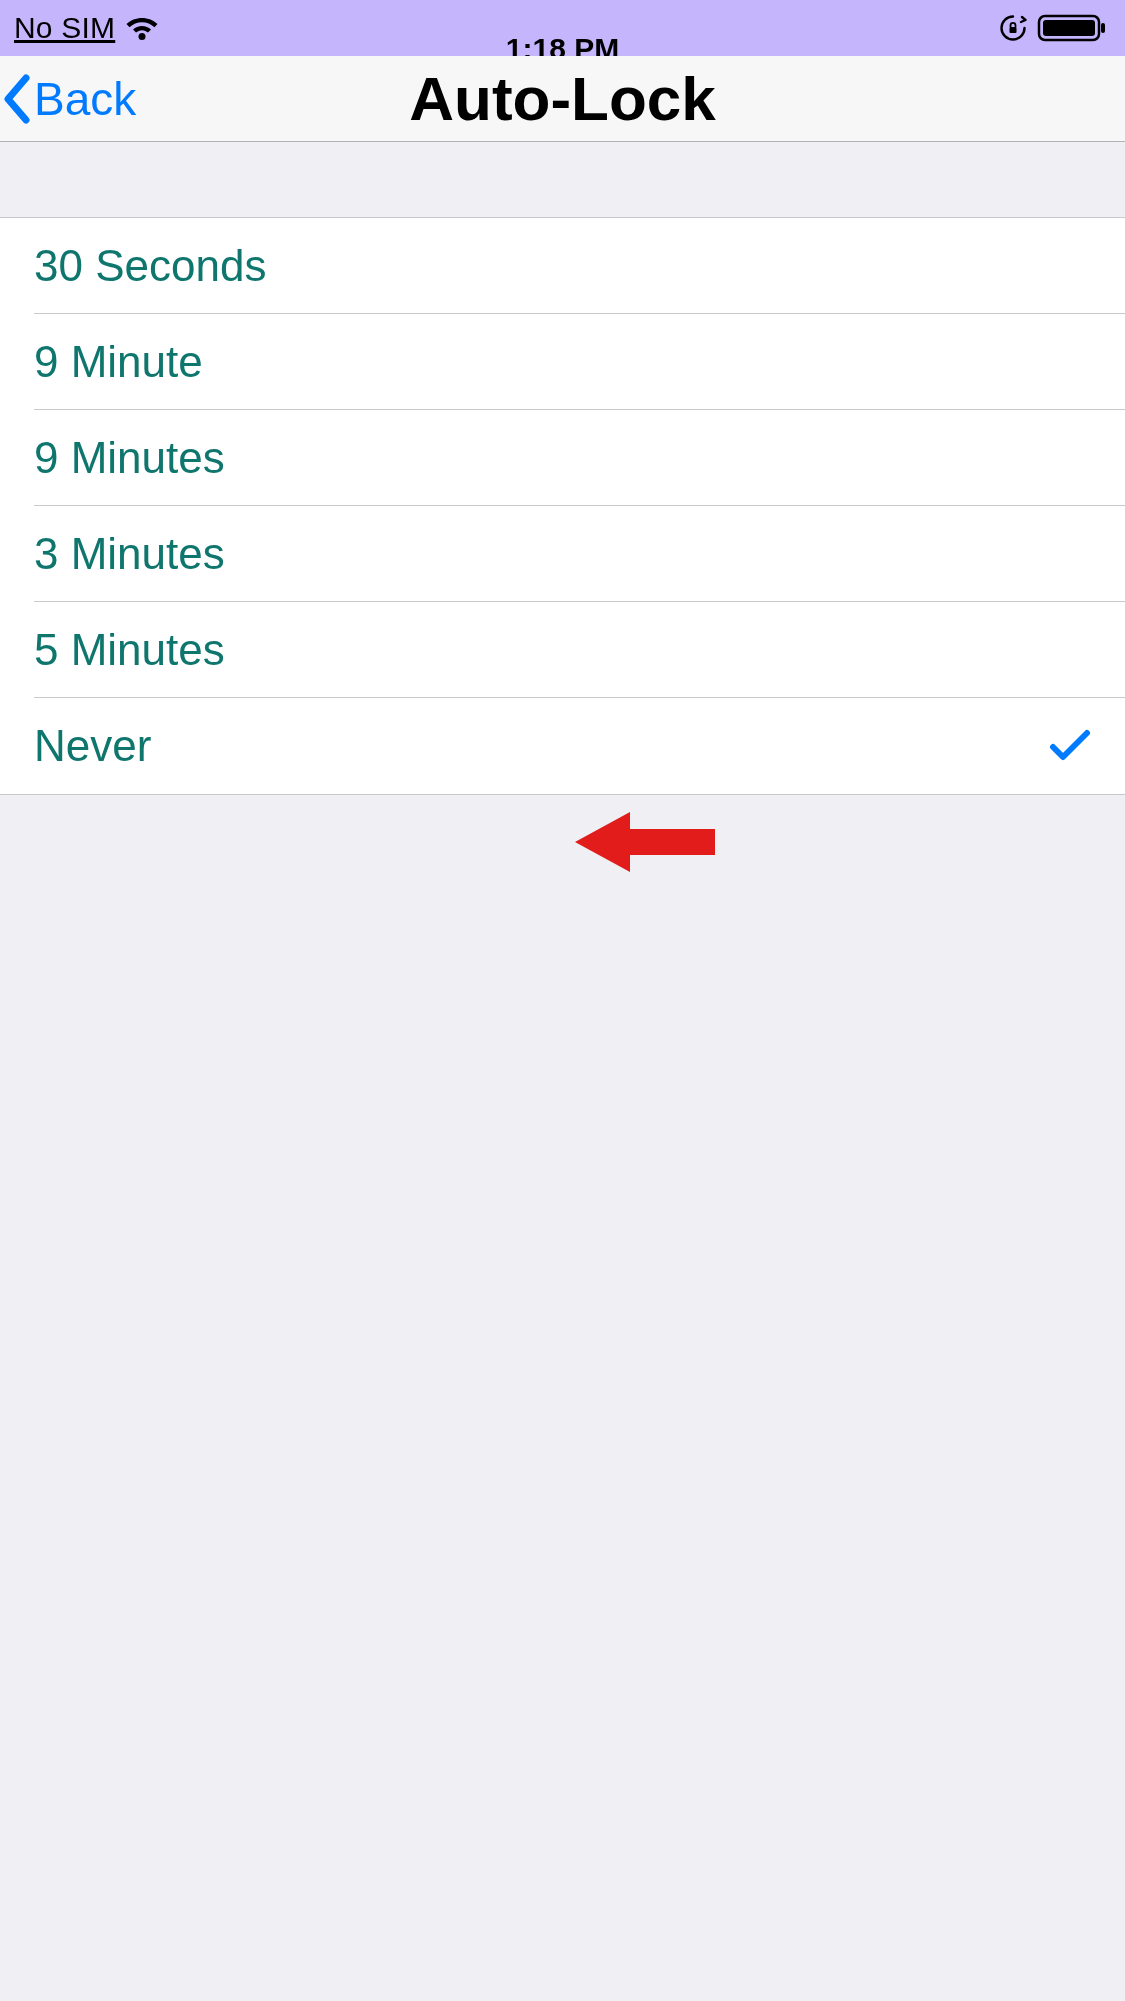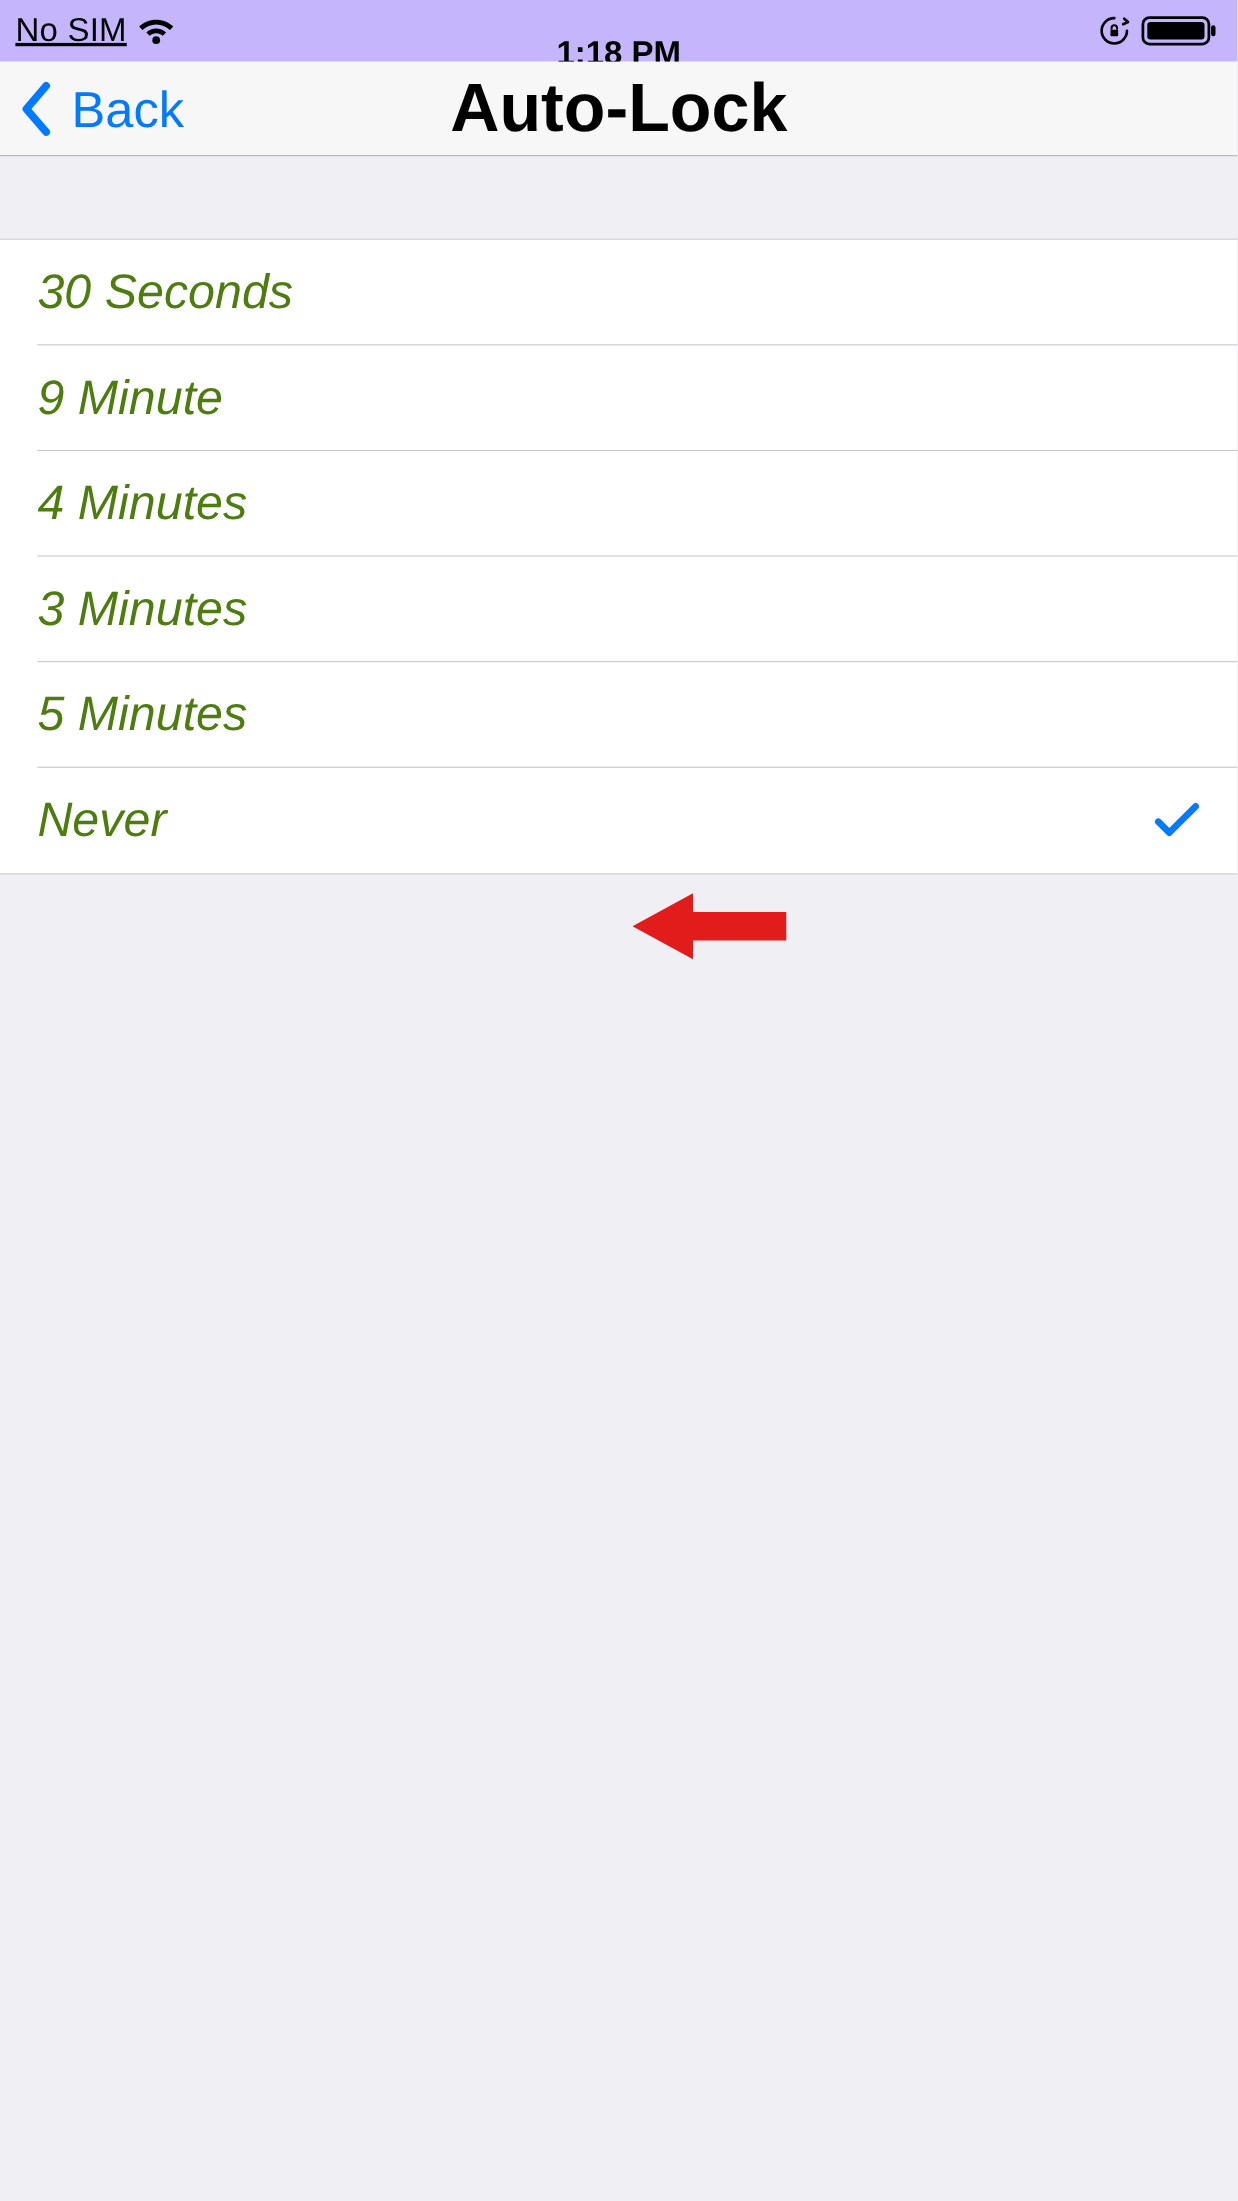--- a/index.html
+++ b/index.html
@@ -62,25 +62,25 @@
       height: 86px;
       background: #f7f7f8;
       border-bottom: 1px solid #b2b2b4;
       position: relative;
       display: flex;
       align-items: center;
     }
     .back-button {
       display: flex;
       align-items: center;
-      gap: 17px;
+      gap: 2px;
       color: #007aff;
       font-size: 46px;
       cursor: pointer;
-      padding-left: 16px;
+      padding-left: 0;
     }
     .back-chevron svg {
       display: block;
     }
     .nav-title {
       position: absolute;
       left: 50%;
       transform: translateX(-50%);
       font-size: 62px;
       font-weight: 600;
@@ -113,23 +113,22 @@
       right: 0;
       bottom: 0;
       height: 1px;
       background: #c8c7cc;
     }
     .list-item:last-child .sep {
       display: none;
     }
     .item-label {
       font-size: 44px;
-      color: #4d7c0f;
+      color: #0f766e;
       flex: 1;
-      font-style: italic;
     }
     .checkmark {
       color: #007aff;
     }
     .checkmark svg {
       display: block;
     }
 
     
     .annotation-arrow {
@@ -188,21 +187,21 @@
 <div class="list">
   <div class="list-item">
     <span class="item-label">30 Seconds</span>
     <div class="sep"></div>
   </div>
   <div class="list-item">
     <span class="item-label">9 Minute</span>
     <div class="sep"></div>
   </div>
   <div class="list-item">
-    <span class="item-label">4 Minutes</span>
+    <span class="item-label">9 Minutes</span>
     <div class="sep"></div>
   </div>
   <div class="list-item">
     <span class="item-label">3 Minutes</span>
     <div class="sep"></div>
   </div>
   <div class="list-item">
     <span class="item-label">5 Minutes</span>
     <div class="sep"></div>
   </div>

